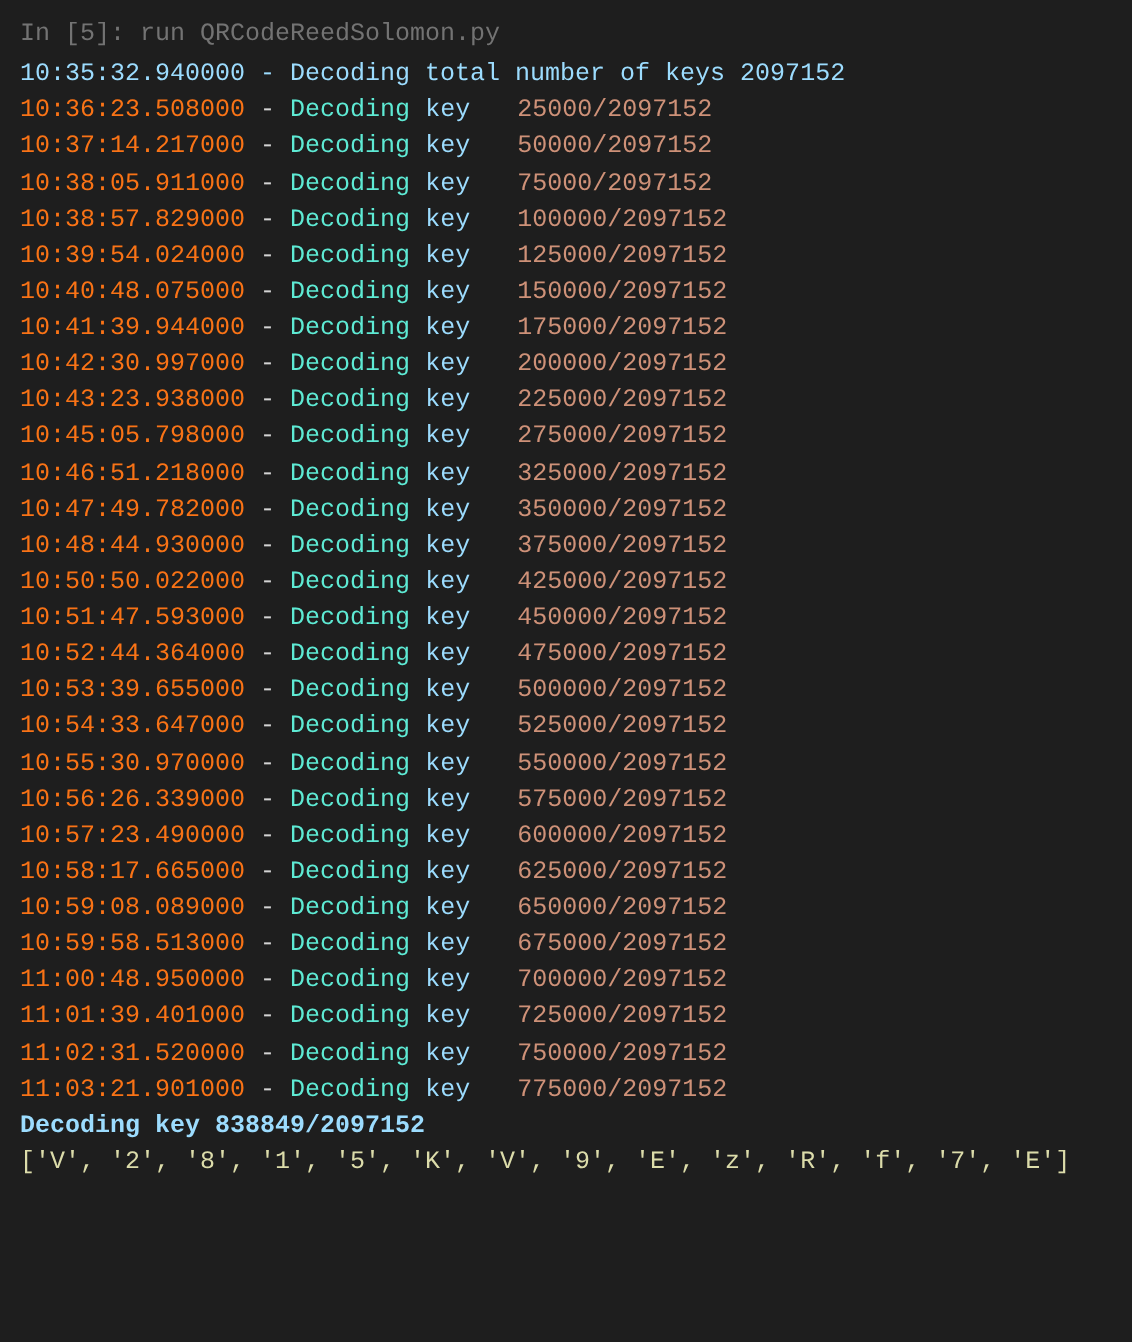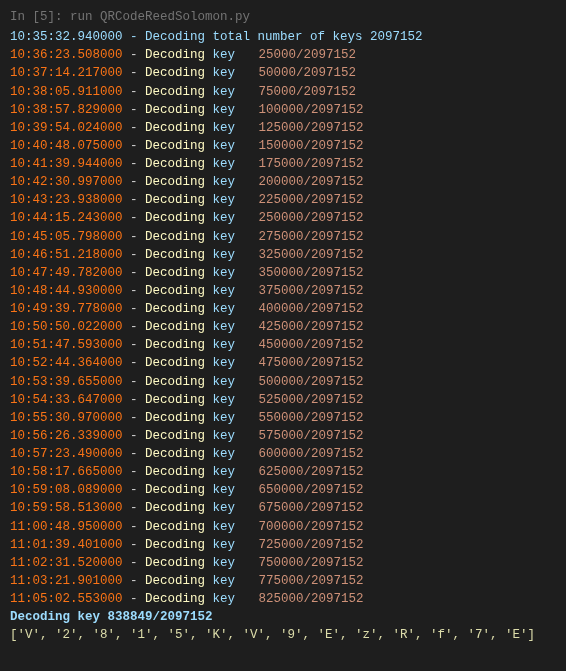--- a/index.html
+++ b/index.html
@@ -23,21 +23,21 @@
       white-space: pre;
     }
     .log-line .time {
       color: #f97316;
       font-family: Liberation Mono, monospace;
     }
     .log-line .dash {
       color: #d4d4d4;
     }
     .log-line .decode-word {
-      color: #fef9c3;
+      color: #5eead4;
     }
     .log-line .progress {
       color: #ce9178;
       margin-left: 16px;
     }
     .final-line {
       color: #9cdcfe;
       white-space: pre;
       font-weight: bold;
     }
@@ -55,38 +55,35 @@
   <div id="log-lines">
       <div class="log-line"><span class="time">10:36:23.508000</span><span class="dash"> - </span><span class="decode-word">Decoding</span><span> key </span><span class="progress">25000/2097152</span></div>
       <div class="log-line"><span class="time">10:37:14.217000</span><span class="dash"> - </span><span class="decode-word">Decoding</span><span> key </span><span class="progress">50000/2097152</span></div>
       <div class="log-line"><span class="time">10:38:05.911000</span><span class="dash"> - </span><span class="decode-word">Decoding</span><span> key </span><span class="progress">75000/2097152</span></div>
       <div class="log-line"><span class="time">10:38:57.829000</span><span class="dash"> - </span><span class="decode-word">Decoding</span><span> key </span><span class="progress">100000/2097152</span></div>
       <div class="log-line"><span class="time">10:39:54.024000</span><span class="dash"> - </span><span class="decode-word">Decoding</span><span> key </span><span class="progress">125000/2097152</span></div>
       <div class="log-line"><span class="time">10:40:48.075000</span><span class="dash"> - </span><span class="decode-word">Decoding</span><span> key </span><span class="progress">150000/2097152</span></div>
       <div class="log-line"><span class="time">10:41:39.944000</span><span class="dash"> - </span><span class="decode-word">Decoding</span><span> key </span><span class="progress">175000/2097152</span></div>
       <div class="log-line"><span class="time">10:42:30.997000</span><span class="dash"> - </span><span class="decode-word">Decoding</span><span> key </span><span class="progress">200000/2097152</span></div>
       <div class="log-line"><span class="time">10:43:23.938000</span><span class="dash"> - </span><span class="decode-word">Decoding</span><span> key </span><span class="progress">225000/2097152</span></div>
-      <div class="log-line"><span class="time">10:44:15.243000</span><span class="dash"> - </span><span class="decode-word">Decoding</span><span> key </span><span class="progress">250000/2097152</span></div>
       <div class="log-line"><span class="time">10:45:05.798000</span><span class="dash"> - </span><span class="decode-word">Decoding</span><span> key </span><span class="progress">275000/2097152</span></div>
       <div class="log-line"><span class="time">10:46:51.218000</span><span class="dash"> - </span><span class="decode-word">Decoding</span><span> key </span><span class="progress">325000/2097152</span></div>
       <div class="log-line"><span class="time">10:47:49.782000</span><span class="dash"> - </span><span class="decode-word">Decoding</span><span> key </span><span class="progress">350000/2097152</span></div>
       <div class="log-line"><span class="time">10:48:44.930000</span><span class="dash"> - </span><span class="decode-word">Decoding</span><span> key </span><span class="progress">375000/2097152</span></div>
-      <div class="log-line"><span class="time">10:49:39.778000</span><span class="dash"> - </span><span class="decode-word">Decoding</span><span> key </span><span class="progress">400000/2097152</span></div>
       <div class="log-line"><span class="time">10:50:50.022000</span><span class="dash"> - </span><span class="decode-word">Decoding</span><span> key </span><span class="progress">425000/2097152</span></div>
       <div class="log-line"><span class="time">10:51:47.593000</span><span class="dash"> - </span><span class="decode-word">Decoding</span><span> key </span><span class="progress">450000/2097152</span></div>
       <div class="log-line"><span class="time">10:52:44.364000</span><span class="dash"> - </span><span class="decode-word">Decoding</span><span> key </span><span class="progress">475000/2097152</span></div>
       <div class="log-line"><span class="time">10:53:39.655000</span><span class="dash"> - </span><span class="decode-word">Decoding</span><span> key </span><span class="progress">500000/2097152</span></div>
       <div class="log-line"><span class="time">10:54:33.647000</span><span class="dash"> - </span><span class="decode-word">Decoding</span><span> key </span><span class="progress">525000/2097152</span></div>
       <div class="log-line"><span class="time">10:55:30.970000</span><span class="dash"> - </span><span class="decode-word">Decoding</span><span> key </span><span class="progress">550000/2097152</span></div>
       <div class="log-line"><span class="time">10:56:26.339000</span><span class="dash"> - </span><span class="decode-word">Decoding</span><span> key </span><span class="progress">575000/2097152</span></div>
       <div class="log-line"><span class="time">10:57:23.490000</span><span class="dash"> - </span><span class="decode-word">Decoding</span><span> key </span><span class="progress">600000/2097152</span></div>
       <div class="log-line"><span class="time">10:58:17.665000</span><span class="dash"> - </span><span class="decode-word">Decoding</span><span> key </span><span class="progress">625000/2097152</span></div>
       <div class="log-line"><span class="time">10:59:08.089000</span><span class="dash"> - </span><span class="decode-word">Decoding</span><span> key </span><span class="progress">650000/2097152</span></div>
       <div class="log-line"><span class="time">10:59:58.513000</span><span class="dash"> - </span><span class="decode-word">Decoding</span><span> key </span><span class="progress">675000/2097152</span></div>
       <div class="log-line"><span class="time">11:00:48.950000</span><span class="dash"> - </span><span class="decode-word">Decoding</span><span> key </span><span class="progress">700000/2097152</span></div>
       <div class="log-line"><span class="time">11:01:39.401000</span><span class="dash"> - </span><span class="decode-word">Decoding</span><span> key </span><span class="progress">725000/2097152</span></div>
       <div class="log-line"><span class="time">11:02:31.520000</span><span class="dash"> - </span><span class="decode-word">Decoding</span><span> key </span><span class="progress">750000/2097152</span></div>
       <div class="log-line"><span class="time">11:03:21.901000</span><span class="dash"> - </span><span class="decode-word">Decoding</span><span> key </span><span class="progress">775000/2097152</span></div>
-      <div class="log-line"><span class="time">11:05:02.553000</span><span class="dash"> - </span><span class="decode-word">Decoding</span><span> key </span><span class="progress">825000/2097152</span></div>
     </div>
   <div class="final-line">Decoding key 838849/2097152</div>
   <div class="result-line">['V', '2', '8', '1', '5', 'K', 'V', '9', 'E', 'z', 'R', 'f', '7', 'E']</div>
 </div>
 
 </body></html>

